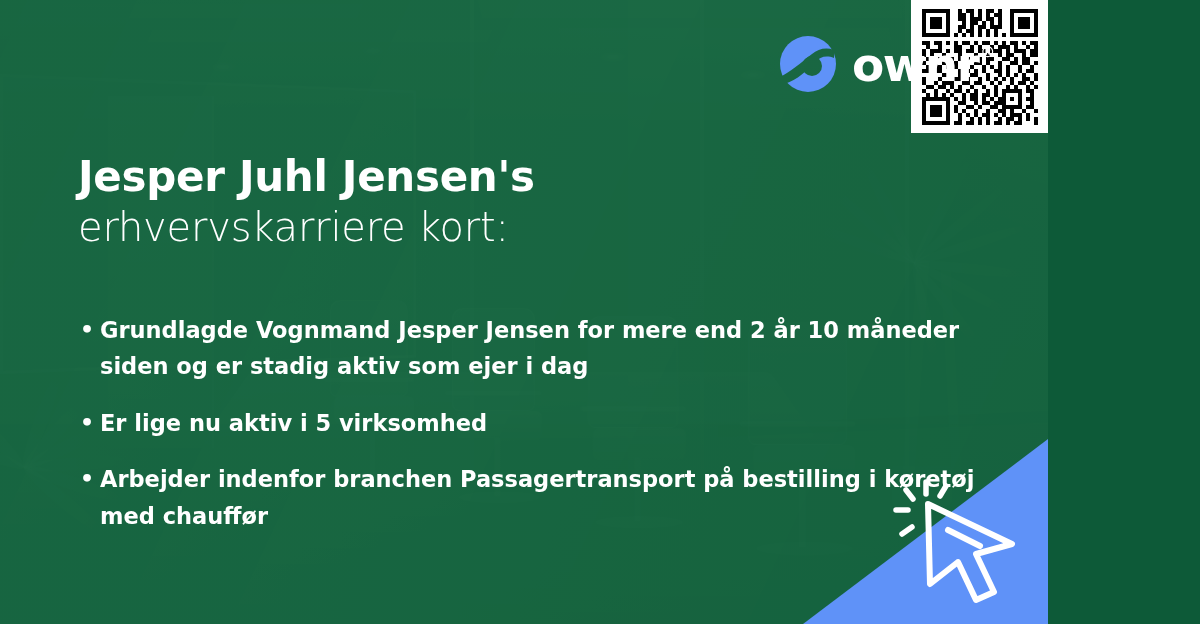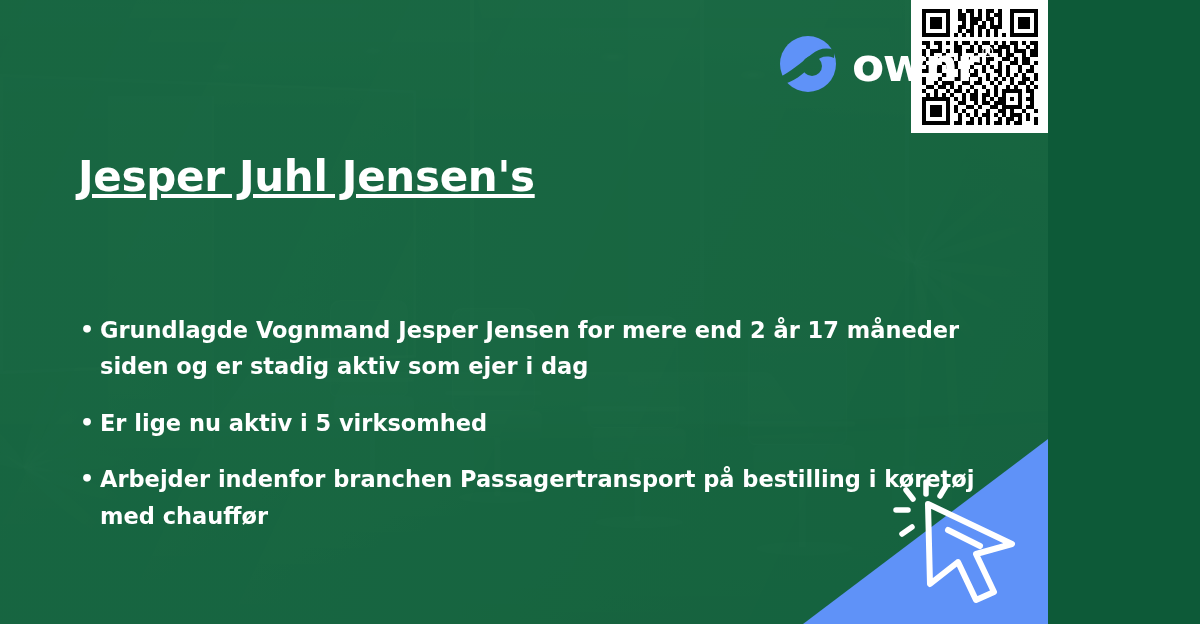--- a/index.html
+++ b/index.html
@@ -197,21 +197,20 @@
 
   
   .headline {
     position:absolute; left:78px; top:152px;
     z-index:6; color:#ffffff;
   }
   .headline .l1 {
     font-size:42px; font-weight:bold; line-height:1.18;
     letter-spacing:-0.3px;
     white-space:nowrap;
-    text-decoration:underline;
   }
   .headline .l2 {
     font-size:40px; font-weight:300; line-height:1.25;
     letter-spacing:-0.2px;
     white-space:nowrap;
   }
 
   
   .bullets {
     position:absolute; left:80px; top:312px;
@@ -602,26 +601,27 @@
       <circle cx="30" cy="30" r="28" fill="#5f92f8" mask="url(#swirlmask)"></circle>
     </svg>
     <div class="brand-text">
       <span>ownr</span>
       <span class="brand-reg">®</span>
     </div>
   </div>
 
   <div class="headline">
     <div class="l1">Jesper Juhl Jensen's</div>
+    <div class="l2">erhvervskarriere kort:</div>
   </div>
 
   <div class="bullets">
     <div class="bullet">
       <span class="dot">•</span>
-      <span class="txt">Grundlagde Vognmand Jesper Jensen for mere end 2 år 17 måneder siden og er stadig aktiv som ejer i dag</span>
+      <span class="txt">Grundlagde Vognmand Jesper Jensen for mere end 2 år 10 måneder siden og er stadig aktiv som ejer i dag</span>
     </div>
     <div class="bullet">
       <span class="dot">•</span>
       <span class="txt">Er lige nu aktiv i 5 virksomhed</span>
     </div>
     <div class="bullet">
       <span class="dot">•</span>
       <span class="txt">Arbejder indenfor branchen Passagertransport på bestilling i køretøj med chauffør</span>
     </div>
   </div>

